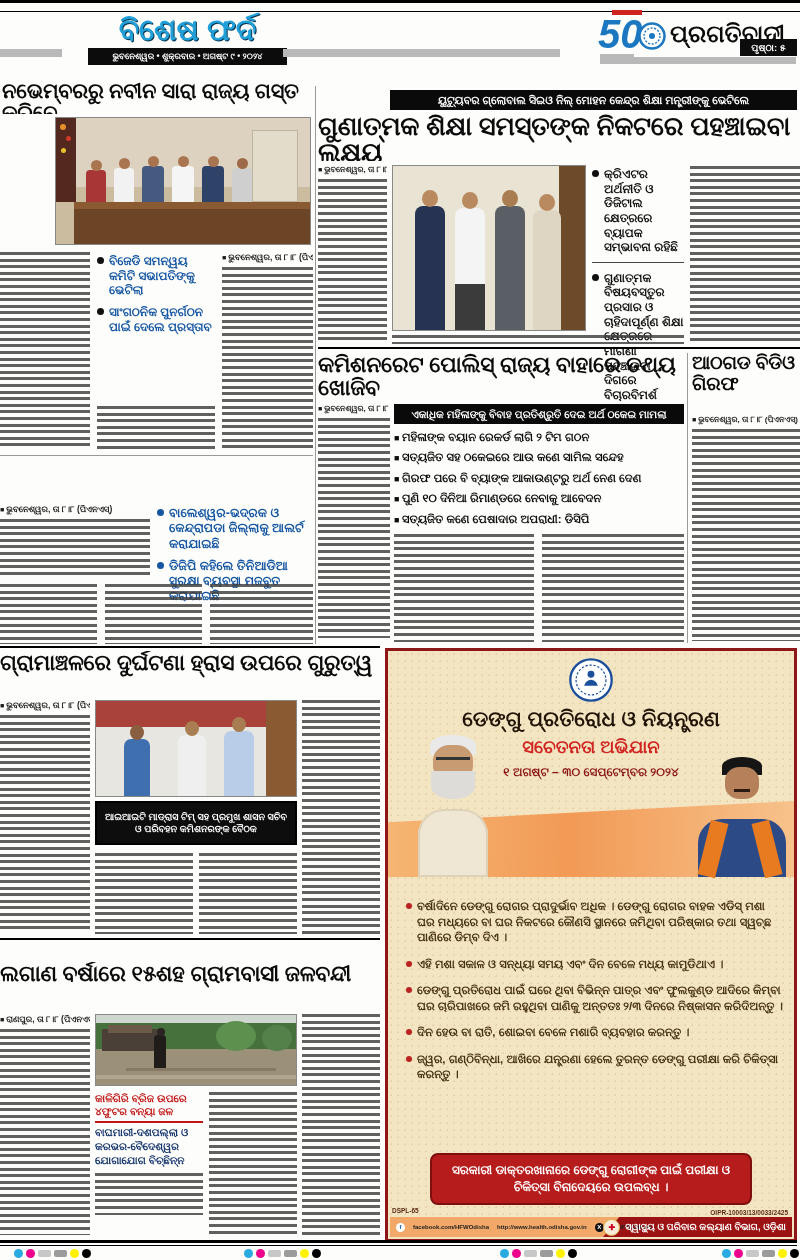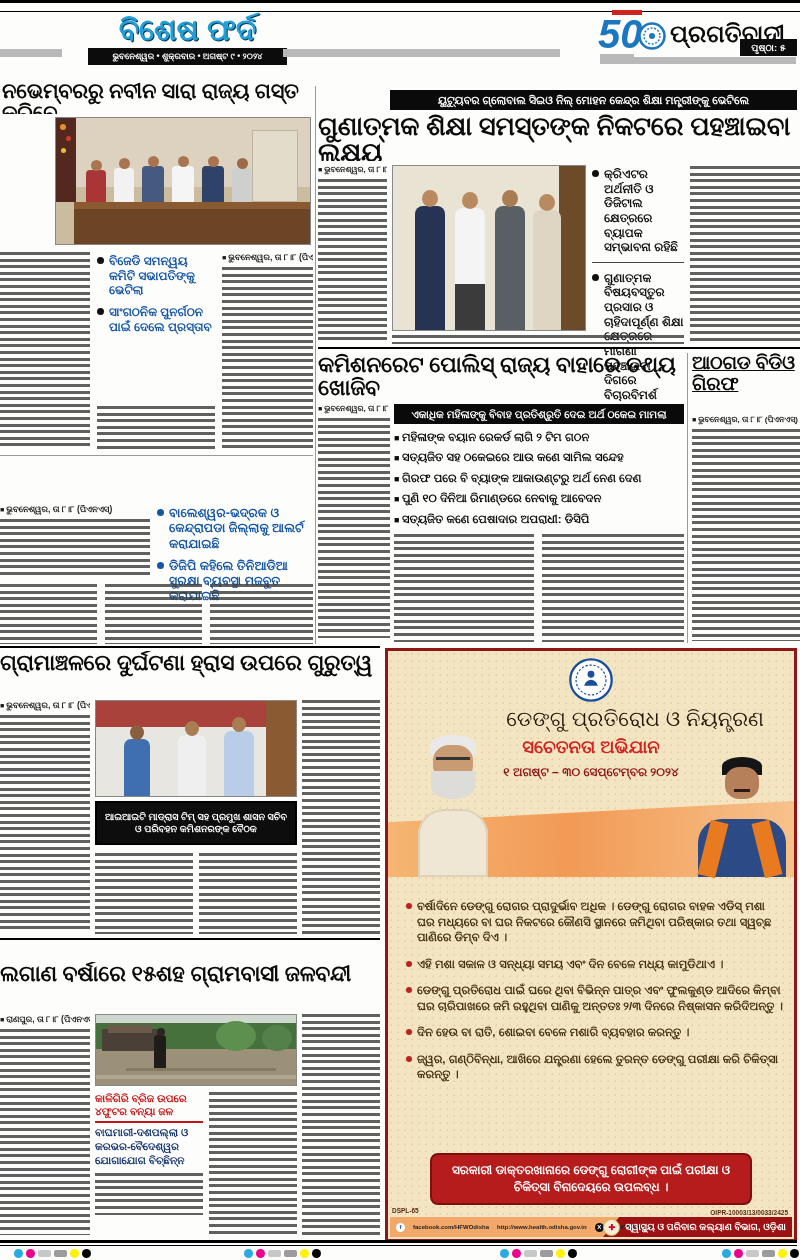--- a/index.html
+++ b/index.html
@@ -31,21 +31,21 @@
   .mast-title{font-size:30px;font-weight:bold;color:#219FD9;text-align:center;line-height:1;
               text-shadow:1px 1px 0 #07364d;}
   .date-bar{background:#0c0c0c;color:#fff;font-size:8.5px;font-weight:bold;text-align:center;
             padding:3px 8px;margin-top:3px;white-space:nowrap;overflow:hidden;}
   .paper-name{font-size:24px;font-weight:bold;color:#0a0a0a;white-space:nowrap;overflow:hidden;}
   .fifty{font-size:40px;font-weight:bold;font-style:italic;color:#1B77C0;line-height:1;}
   .page-badge{background:#0c0c0c;color:#fff;font-size:9.5px;font-weight:bold;display:flex;align-items:center;justify-content:center;}
   
   #ad{background:#F3E5C2;border:3px solid #8E1616;box-sizing:border-box;
       background-image:radial-gradient(#e6d2a6 1px,transparent 1px);background-size:7px 7px;}
-  .ad-title{font-size:21px;font-weight:normal;color:#201407;text-align:right;}
+  .ad-title{font-size:21px;font-weight:bold;color:#201407;text-align:center;}
   .ad-sub{font-size:18px;font-weight:bold;color:#D02420;text-align:center;}
   .ad-period{font-size:12px;font-weight:bold;color:#8B1515;text-align:center;}
   .ad-band{background:linear-gradient(90deg,#F6B06A,#F2924A 45%,#F7BE85);clip-path:polygon(0 28%,100% 0,100% 100%,0 100%);opacity:.9;}
   .ad-bullets .item{position:relative;padding-left:13px;font-size:11.5px;font-weight:bold;color:#46310F;line-height:1.35;margin-bottom:11px;}
   .ad-bullets .dot{position:absolute;left:2px;top:4px;width:6px;height:6px;border-radius:50%;background:#B22;}
   .ad-box{background:#B71C1C;border:2px solid #7d0f0f;border-radius:8px;color:#fff;font-weight:bold;font-size:12px;
           display:flex;align-items:center;justify-content:center;text-align:center;line-height:1.45;padding:4px 10px;box-sizing:border-box;}
   .ad-code{font-size:6.5px;font-weight:bold;color:#5a2a10;}
   .ad-footer{background:#9C1212;overflow:hidden;}
   .ad-chev{position:absolute;left:0;top:0;bottom:0;width:57%;background:#F2A868;clip-path:polygon(0 0,100% 0,93% 100%,0 100%);}
@@ -183,21 +183,21 @@
     <div class="item">ମହିଳାଙ୍କ ବୟାନ ରେକର୍ଡ ଲାଗି ୨ ଟିମ ଗଠନ</div>
     <div class="item">ସତ୍ୟଜିତ ସହ ଠକେଇରେ ଆଉ କଣେ ସାମିଲ ସନ୍ଦେହ</div>
     <div class="item">ଗିରଫ ପରେ ବି ବ୍ୟାଙ୍କ ଆକାଉଣ୍ଟରୁ ଅର୍ଥ ନେଣ ଦେଣ</div>
     <div class="item">ପୁଣି ୧୦ ଦିନିଆ ରିମାଣ୍ଡରେ ନେବାକୁ ଆବେଦନ</div>
     <div class="item">ସତ୍ୟଜିତ କଣେ ପେଷାଦାର ଅପରାଧୀ: ଡିସିପି</div>
   </div>
   <div class="abs greek" style="left:394px;top:534px;width:140px;height:108px;"></div>
   <div class="abs greek" style="left:542px;top:534px;width:142px;height:108px;"></div>
 
   <div class="abs vrule" style="left:687px;top:353px;width:1px;height:290px;"></div>
-  <div class="abs headline" style="left:692px;top:353px;width:108px;height:58px;font-size:19px;line-height:1.1;text-decoration:underline;">ଆଠଗଡ ବିଡିଓ ଗିରଫ</div>
+  <div class="abs headline" style="left:692px;top:353px;width:108px;height:58px;font-size:19px;line-height:1.1;">ଆଠଗଡ ବିଡିଓ ଗିରଫ</div>
   <div class="abs" style="left:692px;top:415px;width:108px;height:228px;">
     <div class="byline" style="font-size:8px;">ଭୁବନେଶ୍ୱର, ତା ୮।୮ (ପିଏନଏସ୍)</div>
     <div class="greek" style="width:100%;height:212px;"></div>
   </div>
 
   <div class="abs rule" style="left:0;top:646px;width:380px;height:2px;"></div>
   <div class="abs headline" style="left:0;top:651px;width:378px;height:42px;font-size:22px;line-height:1.05;">ଗ୍ରାମାଞ୍ଚଳରେ ଦୁର୍ଘଟଣା ହ୍ରାସ ଉପରେ ଗୁରୁତ୍ୱ</div>
   <div class="abs" style="left:0;top:700px;width:90px;height:234px;">
     <div class="byline">ଭୁବନେଶ୍ୱର, ତା ୮।୮ (ପିଏନଏସ୍)</div>
     <div class="greek" style="width:100%;height:218px;"></div>

